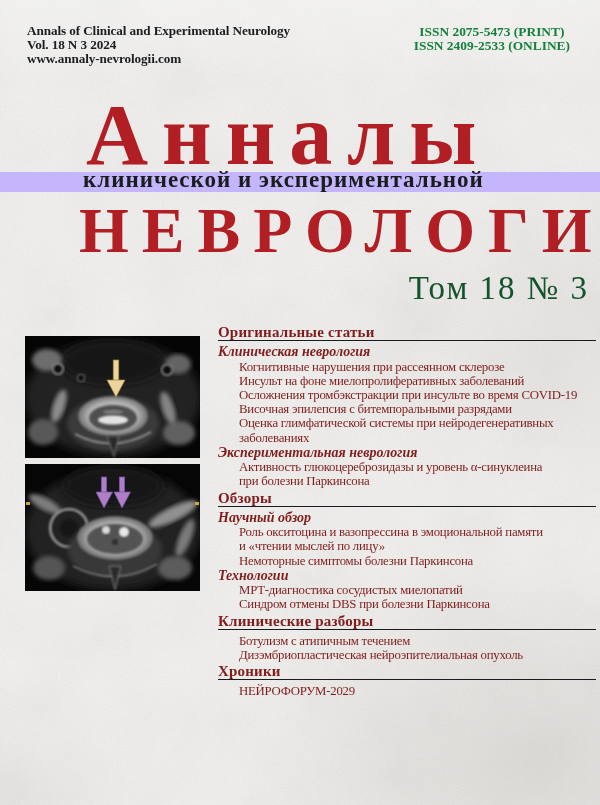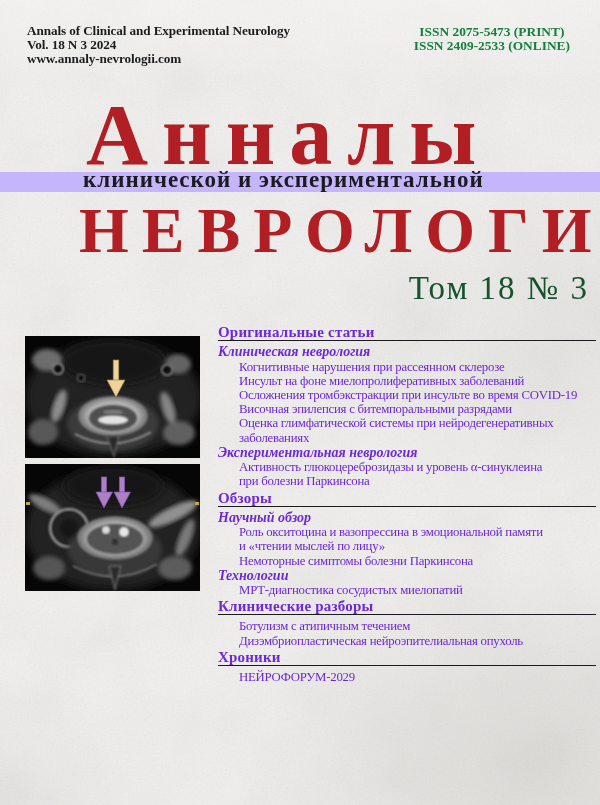--- a/index.html
+++ b/index.html
@@ -24,21 +24,21 @@
   .mh-bottom{left:79px;top:206px;font-size:64px;line-height:49px;font-weight:700;color:#b11e24;letter-spacing:13px;white-space:nowrap;}
   .issue{right:17px;top:273px;font-size:33px;line-height:30px;color:#14532d;letter-spacing:2px;}
 
   
   .mri{margin:0;padding:0;position:absolute;left:25px;width:175px;background:#000;}
   .mri-1{top:336px;height:122px;}
   .mri-2{top:464px;height:127px;}
   .mri svg{display:block;width:100%;height:100%;}
 
   
-  .toc{left:218px;top:325px;width:378px;color:#6d28d9;}
+  .toc{left:218px;top:325px;width:378px;color:#7f1d1d;}
   .toc section + section{margin-top:2px;}
   .toc-title{margin:0;font-size:15px;line-height:14px;font-weight:700;letter-spacing:0.2px;
     padding-bottom:1px;border-bottom:1.5px solid #1a1b1e;margin-bottom:4px;}
   .toc-sub{font-style:italic;font-weight:700;font-size:14px;line-height:14.5px;margin-top:1px;}
   .toc-item{font-size:12.8px;line-height:14.2px;letter-spacing:-0.25px;padding-left:21px;white-space:pre-line;}
 </style>
 </head>
 <body>
 
 <div class="page">
@@ -184,20 +184,21 @@
     </section>
 
     <section>
       <h2 class="toc-title">Обзоры</h2>
       <div class="toc-sub">Научный обзор</div>
       <div class="toc-item">Роль окситоцина и вазопрессина в эмоциональной памяти
 и «чтении мыслей по лицу»</div>
       <div class="toc-item">Немоторные симптомы болезни Паркинсона</div>
       <div class="toc-sub">Технологии</div>
       <div class="toc-item">МРТ-диагностика сосудистых миелопатий</div>
+      <div class="toc-item">Синдром отмены DBS при болезни Паркинсона</div>
     </section>
 
     <section>
       <h2 class="toc-title">Клинические разборы</h2>
       <div class="toc-item">Ботулизм с атипичным течением</div>
       <div class="toc-item">Дизэмбриопластическая нейроэпителиальная опухоль</div>
     </section>
 
     <section>
       <h2 class="toc-title">Хроники</h2>

